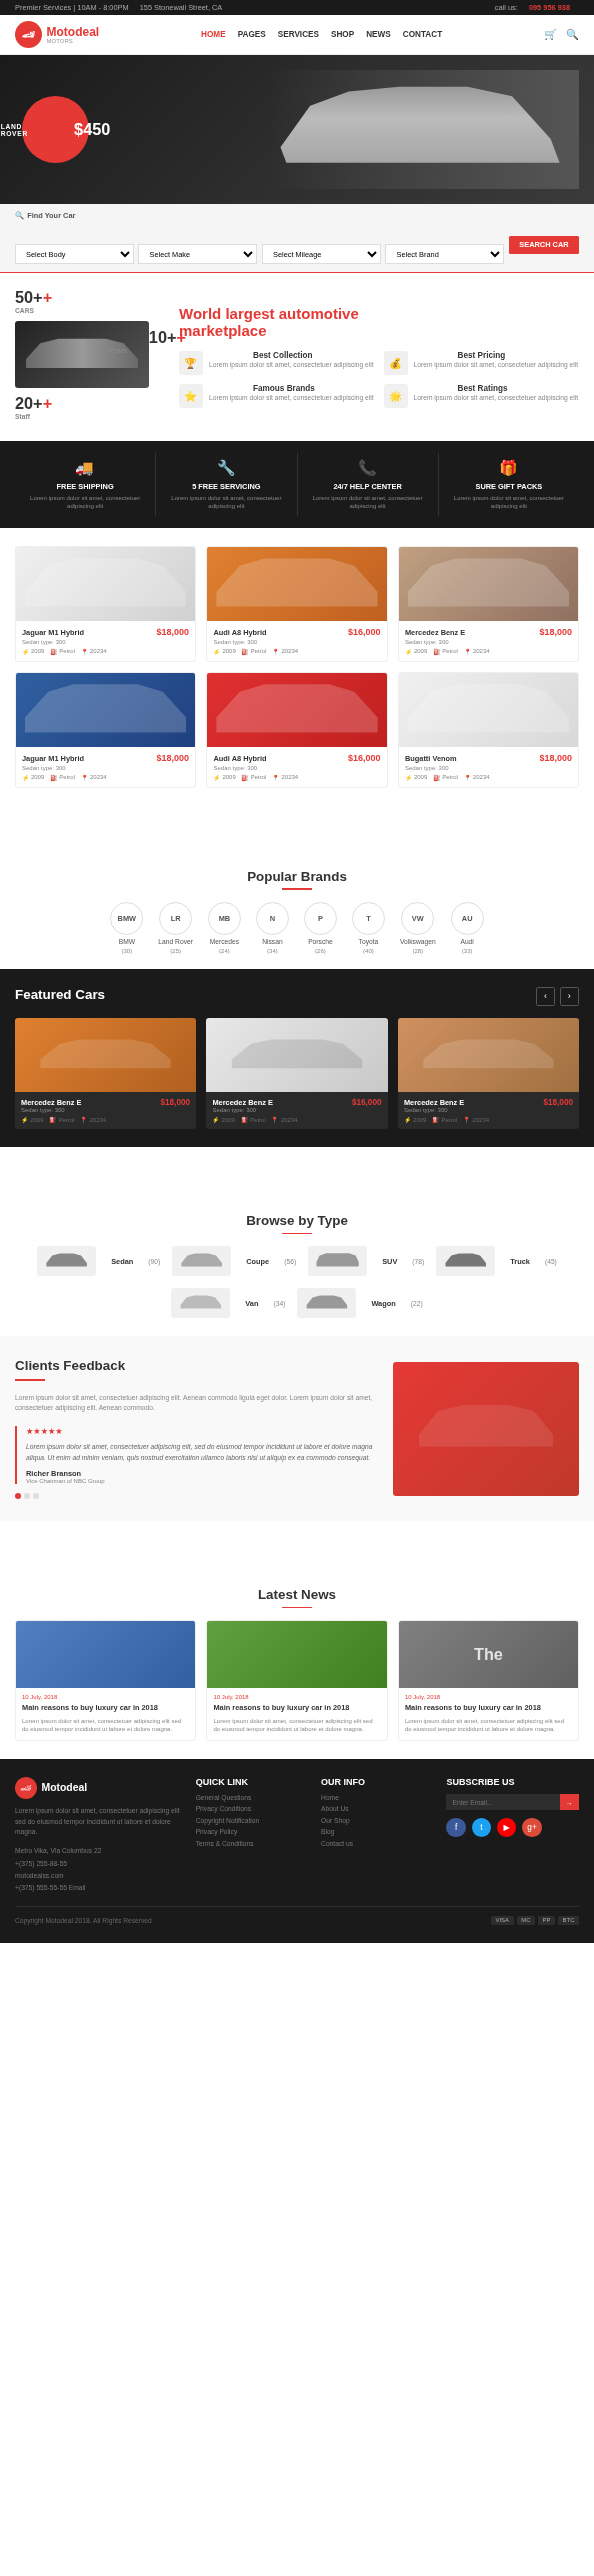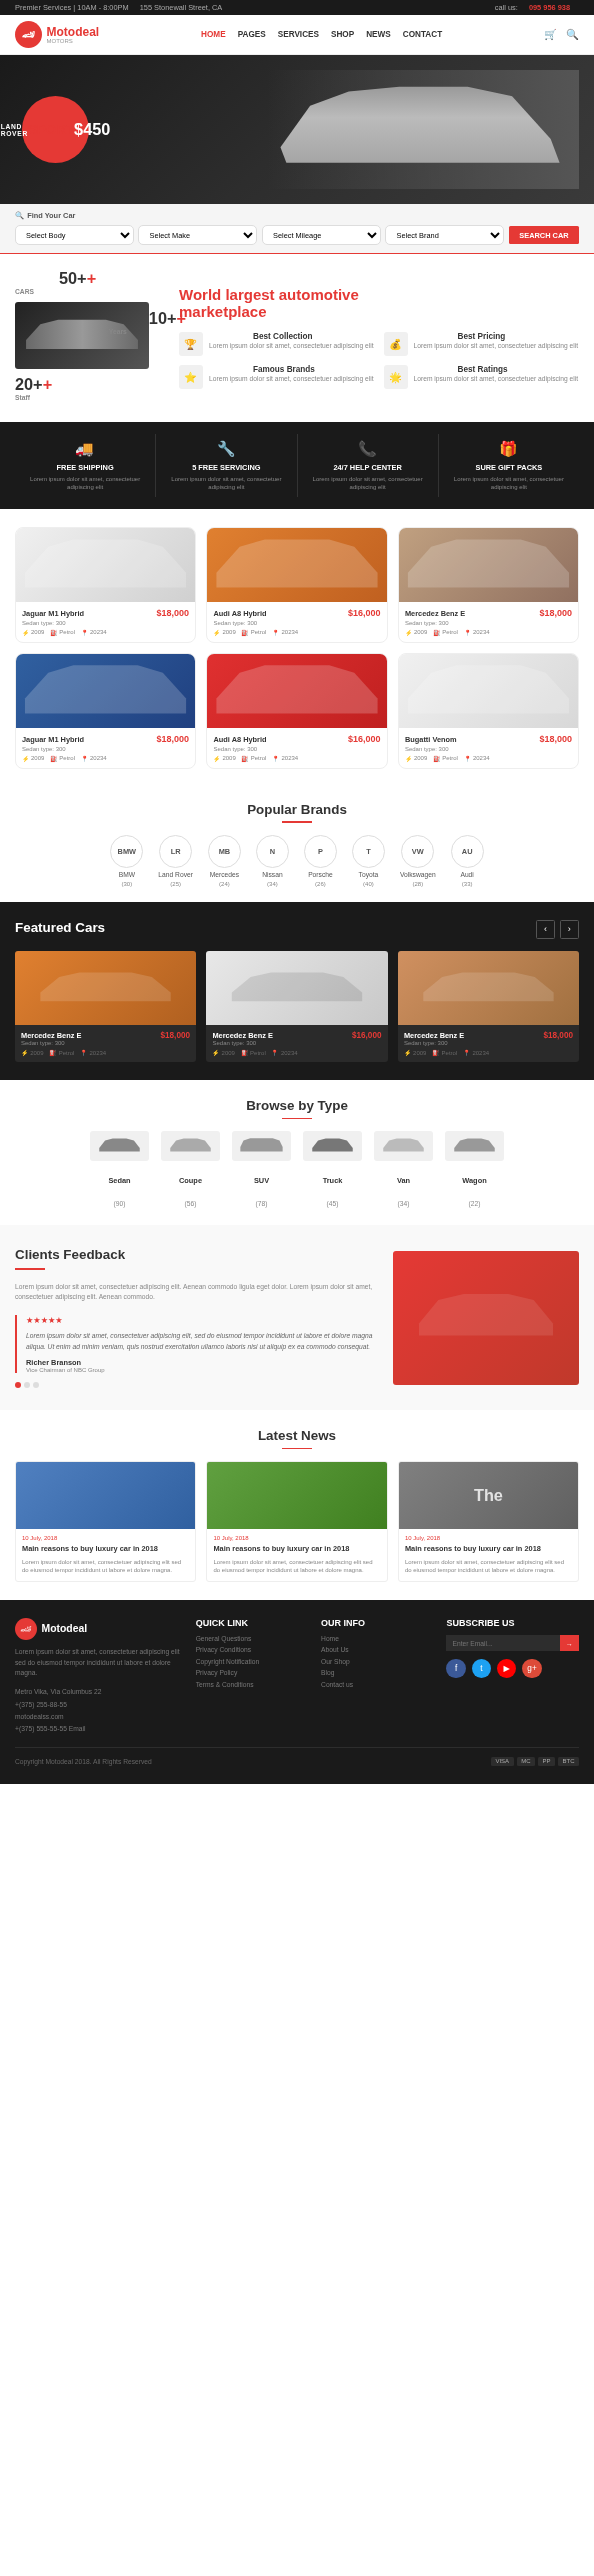--- a/index.html
+++ b/index.html
@@ -29,21 +29,21 @@
     .hero-badge .sport { font-size: 13.4px; font-weight: bold; }
     .hero-badge .price { font-size: 16.3px; font-weight: bold; }
     .hero-car { position: absolute; right: 15px; top: 15px; width: 312px; height: 119px; background: linear-gradient(to right, transparent, #555); display: flex; align-items: center; justify-content: center; overflow: hidden; }
     .wings { color: #e53935; font-size: 15px; }
 
     
     .search-bar { background: #f5f5f5; padding: 7.4px 15px; border-bottom: 1.5px solid #e53935; }
     .search-title { font-size: 7.4px; font-weight: bold; color: #555; margin-bottom: 4.5px; display: flex; align-items: center; gap: 3px; }
     .search-title::before { content: '🔍'; font-size: 7.4px; }
     .search-inputs { display: flex; gap: 4.5px; align-items: center; }
-    .search-inputs select { padding: 3.7px 6px; border: 0.7px solid #ddd; border-radius: 5px; font-size: 7.4px; flex: 1; background: #fff; }
+    .search-inputs select { padding: 3.7px 6px; border: 0.7px solid #ddd; border-radius: 0; font-size: 7.4px; flex: 1; background: #fff; margin-top: 19px; }
     .search-btn { background: #e53935; color: #fff; border: none; padding: 4.5px 10.4px; font-size: 7.4px; font-weight: bold; cursor: pointer; text-transform: uppercase; border-radius: 1.5px; white-space: nowrap; }
 
     
     .marketplace { padding: 15px; display: flex; gap: 15px; align-items: center; }
     .marketplace-left { min-width: 149px; }
     .stat { font-size: 8.2px; color: #555; margin-bottom: 6px; }
     .stat span { color: #e53935; font-weight: bold; font-size: 16.3px; }
     .car-img-placeholder { width: 134px; height: 67px; background: linear-gradient(135deg, #222 0%, #555 100%); border-radius: 3px; margin-top: 7.4px; display: flex; align-items: center; justify-content: center; }
     .car-img-placeholder .car-shape { width: 119px; height: 45px; background: linear-gradient(to right, #666, #999, #666); clip-path: polygon(3% 60%, 15% 25%, 30% 15%, 70% 15%, 85% 25%, 97% 60%, 97% 80%, 3% 80%); }
     .marketplace-right { flex: 1; }
@@ -62,21 +62,21 @@
     .service-icon { font-size: 15px; margin-bottom: 4.5px; }
     .service-name { font-size: 7.4px; font-weight: bold; text-transform: uppercase; margin-bottom: 3px; }
     .service-desc { font-size: 6px; color: #888; line-height: 1.4; }
 
     
     .section { padding: 18px 15px; }
     .section-header { display: flex; justify-content: space-between; align-items: center; margin-bottom: 12px; }
     .section-title { font-size: 13.4px; font-weight: bold; color: #333; }
     .all-cars-btn { background: #e53935; color: #fff; border: none; padding: 3.7px 9px; font-size: 6.7px; font-weight: bold; cursor: pointer; text-transform: uppercase; border-radius: 1.5px; }
     .cars-grid { display: grid; grid-template-columns: repeat(3, 1fr); gap: 10.4px; }
-    .car-card { border: 0.7px solid #eee; border-radius: 8px; overflow: hidden; }
+    .car-card { border: 0.7px solid #eee; border-radius: 3px; overflow: hidden; }
     .car-card-img { height: 74px; background: linear-gradient(135deg, #e8e8e8 0%, #ccc 100%); display: flex; align-items: center; justify-content: center; overflow: hidden; position: relative; }
     .car-card-img .car-ph { width: 100%; height: 100%; object-fit: cover; }
     .car-card-img-1 { background: linear-gradient(135deg, #f0f0f0 0%, #d0d0d0 100%); }
     .car-card-img-2 { background: linear-gradient(135deg, #e08030 0%, #c06020 100%); }
     .car-card-img-3 { background: linear-gradient(135deg, #c0a080 0%, #907060 100%); }
     .car-card-img-4 { background: linear-gradient(135deg, #3060a0 0%, #204080 100%); }
     .car-card-img-5 { background: linear-gradient(135deg, #e03030 0%, #c02020 100%); }
     .car-card-img-6 { background: linear-gradient(135deg, #f0f0f0 0%, #d8d8d8 100%); }
     .car-ph { width: 80%; height: 60%; background: rgba(255,255,255,0.2); clip-path: polygon(5% 60%, 18% 25%, 32% 15%, 68% 15%, 82% 25%, 95% 60%, 95% 80%, 5% 80%); }
     .car-card-body { padding: 6px; }
@@ -110,21 +110,21 @@
     .featured-card-body { padding: 6px; }
     .featured-car-name { font-size: 7.4px; color: #fff; font-weight: bold; }
     .featured-car-price { font-size: 8.2px; color: #e53935; font-weight: bold; }
     .featured-car-name-row { display: flex; justify-content: space-between; }
     .featured-car-type { font-size: 6px; color: #888; margin-bottom: 3px; }
     .featured-car-meta { display: flex; gap: 6px; font-size: 6px; color: #666; }
 
     
     .browse-section { padding: 18px 15px; text-align: center; }
     .browse-grid { display: flex; justify-content: center; gap: 12px; margin-top: 12px; flex-wrap: wrap; }
-    .browse-item { display: flex; flex-direction: column; align-items: center; gap: 15px; }
+    .browse-item { display: flex; flex-direction: row; align-items: center; gap: 15px; }
     .browse-icon { width: 59px; height: 30px; background: #f0f0f0; border-radius: 3px; display: flex; align-items: center; justify-content: center; overflow: hidden; }
     .browse-car { width: 45px; height: 18.6px; background: #888; clip-path: polygon(5% 60%, 18% 20%, 35% 10%, 65% 10%, 82% 20%, 95% 60%, 95% 80%, 5% 80%); }
     .browse-name { font-size: 7.4px; font-weight: bold; color: #333; }
     .browse-count { font-size: 6.7px; color: #888; }
 
     
     .feedback-section { padding: 22px 15px; background: #f9f9f9; display: flex; gap: 15px; align-items: center; }
     .feedback-text { flex: 1; }
     .feedback-title { font-size: 13.4px; font-weight: bold; margin-bottom: 6px; }
     .feedback-desc { font-size: 6.7px; color: #888; line-height: 1.6; margin-bottom: 12px; }
@@ -171,21 +171,21 @@
     .social-icon { width: 19.3px; height: 19.3px; border-radius: 50%; display: flex; align-items: center; justify-content: center; font-size: 8.2px; color: #fff; cursor: pointer; }
     .social-fb { background: #3b5998; }
     .social-tw { background: #1da1f2; }
     .social-yt { background: #ff0000; }
     .social-gp { background: #dd4b39; }
     .footer-bottom { border-top: 0.7px solid #2d2d2d; padding-top: 9px; display: flex; justify-content: space-between; align-items: center; }
     .footer-copy { font-size: 6.7px; color: #666; }
     .payment-icons { display: flex; gap: 3px; }
     .payment-icon { background: #2d2d2d; padding: 1.5px 4.5px; border-radius: 1.5px; font-size: 6px; color: #aaa; }
 
-    .center-title { text-align: center; font-size: 13.4px; font-weight: bold; color: #333; margin-bottom: 3px; }
+    .center-title { text-align: center; font-size: 13.4px; font-weight: bold; color: #333; margin-bottom: 3px; margin-top: 48px; }
 
     .divider { width: 30px; height: 1.5px; background: #e53935; margin: 4.5px auto 12px; }
   </style>
 </head>
 <body>
 
 <div class="top-bar">
   <div>
     <span>Premier Services | 10AM - 8:00PM</span>
     <span>155 Stonewall Street, CA</span>
@@ -240,21 +240,21 @@
     <select><option>Select Make</option></select>
     <select><option>Select Mileage</option></select>
     <select><option>Select Brand</option></select>
     <button class="search-btn">SEARCH CAR</button>
   </div>
 </div>
 
 <div class="marketplace">
   <div class="marketplace-left">
     <div class="stat">
-      <span style="font-size:16.3px;font-weight:bold;color:#333;margin-left:44px;">50+</span><span style="color:#e53935;font-size:16.3px;font-weight:bold;">+</span>
+      <span style="font-size:16.3px;font-weight:bold;color:#333;">50+</span><span style="color:#e53935;font-size:16.3px;font-weight:bold;">+</span>
       <span style="font-size:6.7px;color:#888;display:block;">CARS</span>
     </div>
     <div style="position:relative;">
       <div class="car-img-placeholder">
         <div class="car-shape"></div>
       </div>
       <div class="stat" style="position:absolute;top:7.4px;right:-22px;">
         <span style="font-size:16.3px;font-weight:bold;color:#333;padding-left:40px;">10+</span><span style="color:#e53935;">+</span>
         <span style="font-size:6.7px;color:#888;display:block;">Years</span>
       </div>

